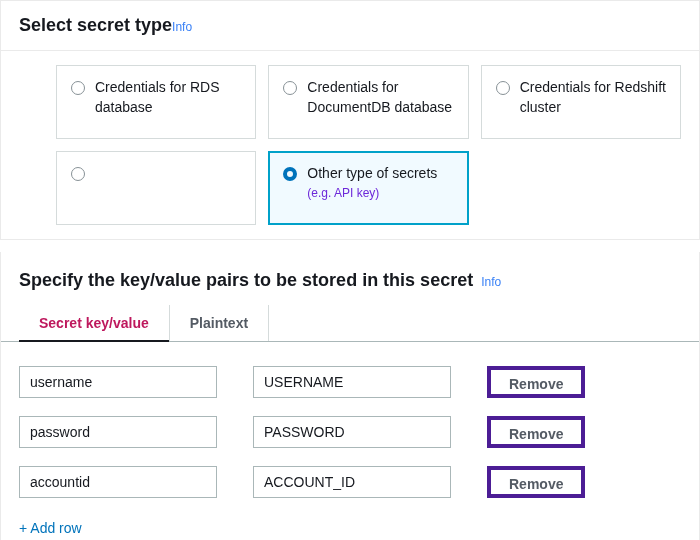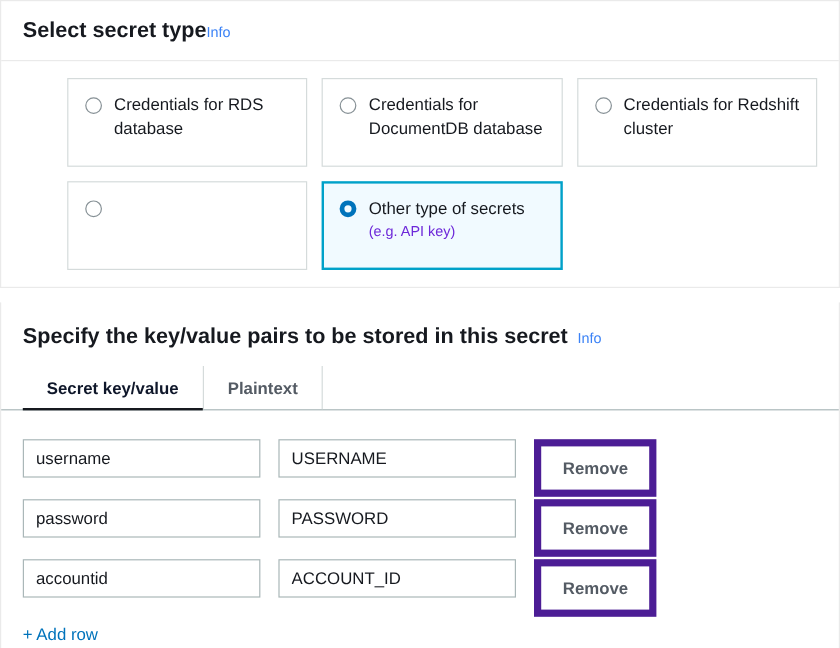--- a/index.html
+++ b/index.html
@@ -108,57 +108,58 @@
     .tab {
       padding: 10px 20px;
       font-size: 14px;
       font-weight: 700;
       color: #545b64;
       cursor: pointer;
       border-right: 1px solid #d5dbdb;
       position: relative;
     }
     .tab.active {
-      color: #0f172a;
+      color: #be185d;
     }
     .tab.active::after {
       content: '';
       position: absolute;
       left: 0;
       right: 0;
       bottom: -1px;
       height: 2px;
       background: #16191f;
     }
     .kv-area {
       padding: 24px 18px 10px;
     }
     .kv-row {
       display: flex;
-      gap: 15px;
-      margin-bottom: 2px;
+      align-items: center;
+      gap: 36px;
+      margin-bottom: 18px;
     }
     .kv-input {
       border: 1px solid #aab7b8;
       padding: 6px 10px;
       font-size: 14px;
       color: #16191f;
       width: 198px;
       height: 32px;
       font-family: inherit;
     }
     .remove-btn {
-      border: 6px solid #4c1d95;
+      border: 4px solid #4c1d95;
       background: #ffffff;
       padding: 6px 18px;
       font-size: 14px;
       font-weight: 700;
       color: #545b64;
       cursor: pointer;
-      height: 48px;
+      height: 32px;
       font-family: inherit;
     }
     .add-row {
       color: #0073bb;
       font-size: 14px;
       font-weight: 500;
       cursor: pointer;
       padding: 4px 0;
     }
   </style>

